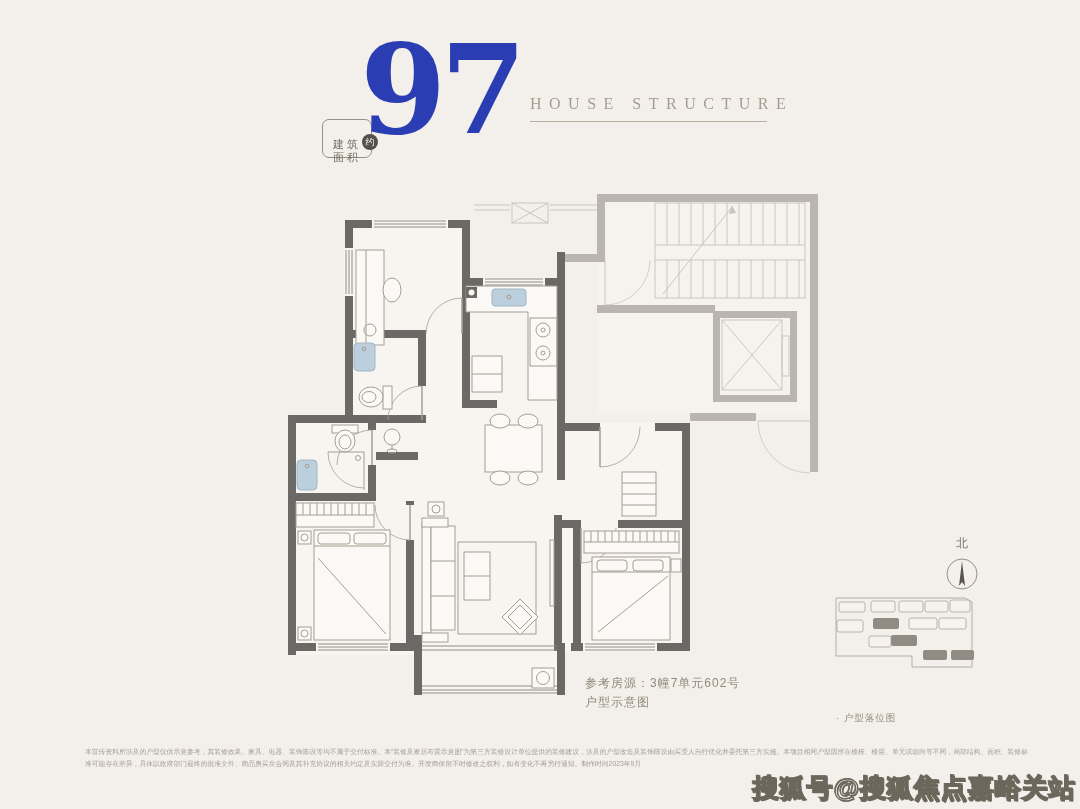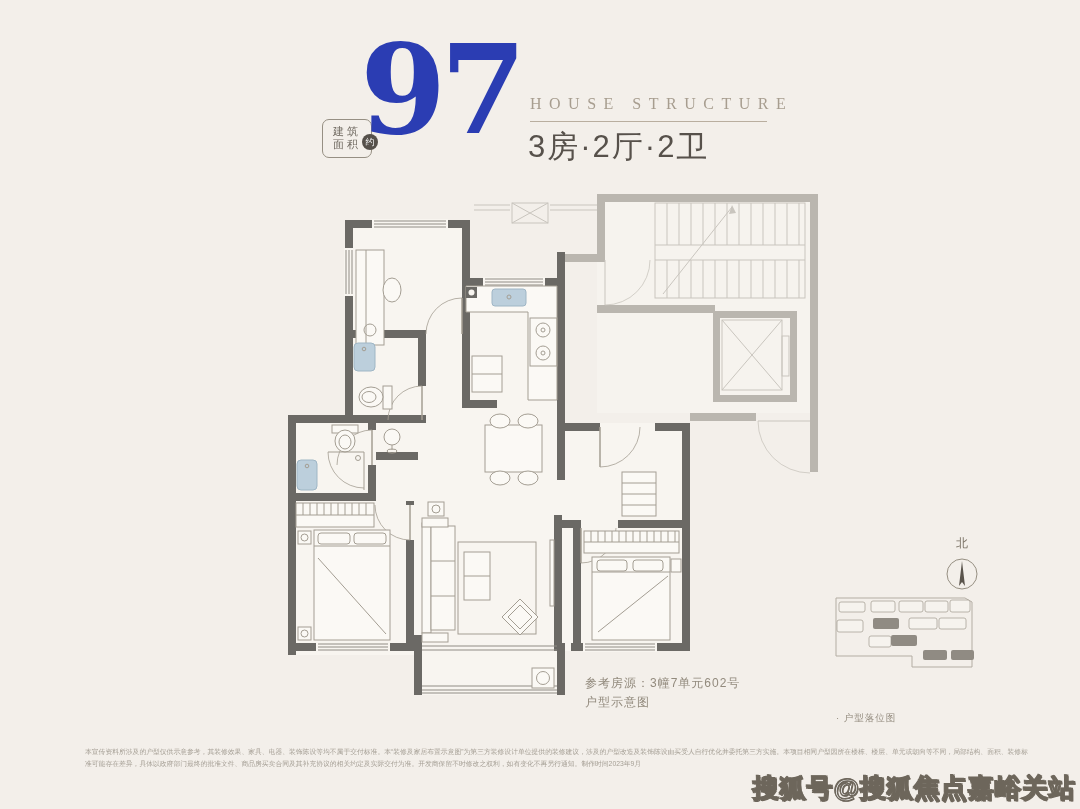--- a/index.html
+++ b/index.html
@@ -3,21 +3,21 @@
 <meta charset="utf-8">
 <style>
   html,body{margin:0;padding:0;}
   #stage{position:relative;width:1080px;height:809px;background:var(--bg,#f3efea);overflow:hidden;
          font-family:"Liberation Sans",sans-serif;}
   .abs{position:absolute;}
 
   
   .area-badge{left:322px;top:119px;width:50px;height:39px;border:1px solid #968f83;border-radius:7px;
               color:var(--badge,#6f6960);font-size:11px;letter-spacing:3px;text-align:center;
-              line-height:13px;padding-top:5px;box-sizing:border-box;}
+              line-height:13px;padding-top:18px;box-sizing:border-box;}
   .badge-circle{position:absolute;right:-7px;bottom:7px;width:16px;height:16px;border-radius:50%;
                 background:var(--badgecircle,#55504a);color:#fff;font-size:9px;line-height:16px;
                 text-align:center;letter-spacing:0;}
   .big-area{left:360px;top:28px;font-family:"DejaVu Serif","Liberation Serif",serif;font-weight:bold;
             font-size:124px;line-height:1;color:var(--blue,#2b3db3);letter-spacing:-6px;}
   .unit-m{left:502px;top:100px;color:var(--blue,#2b3db3);font-family:"DejaVu Serif","Liberation Serif",serif;}
   .unit-m .m{font-size:52px;font-weight:bold;}
   .unit-m .sup{font-size:22px;font-weight:bold;vertical-align:26px;}
   .en-title{left:530px;top:95px;width:260px;font-family:"Liberation Serif",serif;font-size:16px;
             letter-spacing:7.5px;color:var(--entitle,#a79d8f);white-space:nowrap;}
@@ -57,21 +57,20 @@
 <div id="stage">
 
   <div class="abs area-badge">
     <div>建筑</div>
     <div>面积</div>
     <div class="badge-circle">约</div>
   </div>
   <div class="abs big-area">97</div>
   <div class="abs en-title">HOUSE STRUCTURE</div>
   <div class="abs title-rule"></div>
-  <div class="abs cn-rooms">3房·2厅·2卫</div>
 
   <svg class="abs" style="left:270px;top:190px;" width="560" height="510" viewBox="0 0 560 510">
 
     <g>
       <rect class="gfl" x="327" y="12" width="213" height="211"></rect>
       <rect class="fl" x="75" y="30" width="125" height="110"></rect>
       <rect class="fl" x="196" y="88" width="99" height="132"></rect>
       <rect class="fl" x="75" y="140" width="117" height="92"></rect>
       <rect class="fl" x="18" y="225" width="130" height="240"></rect>
       <rect class="fl" x="148" y="218" width="144" height="243"></rect>

